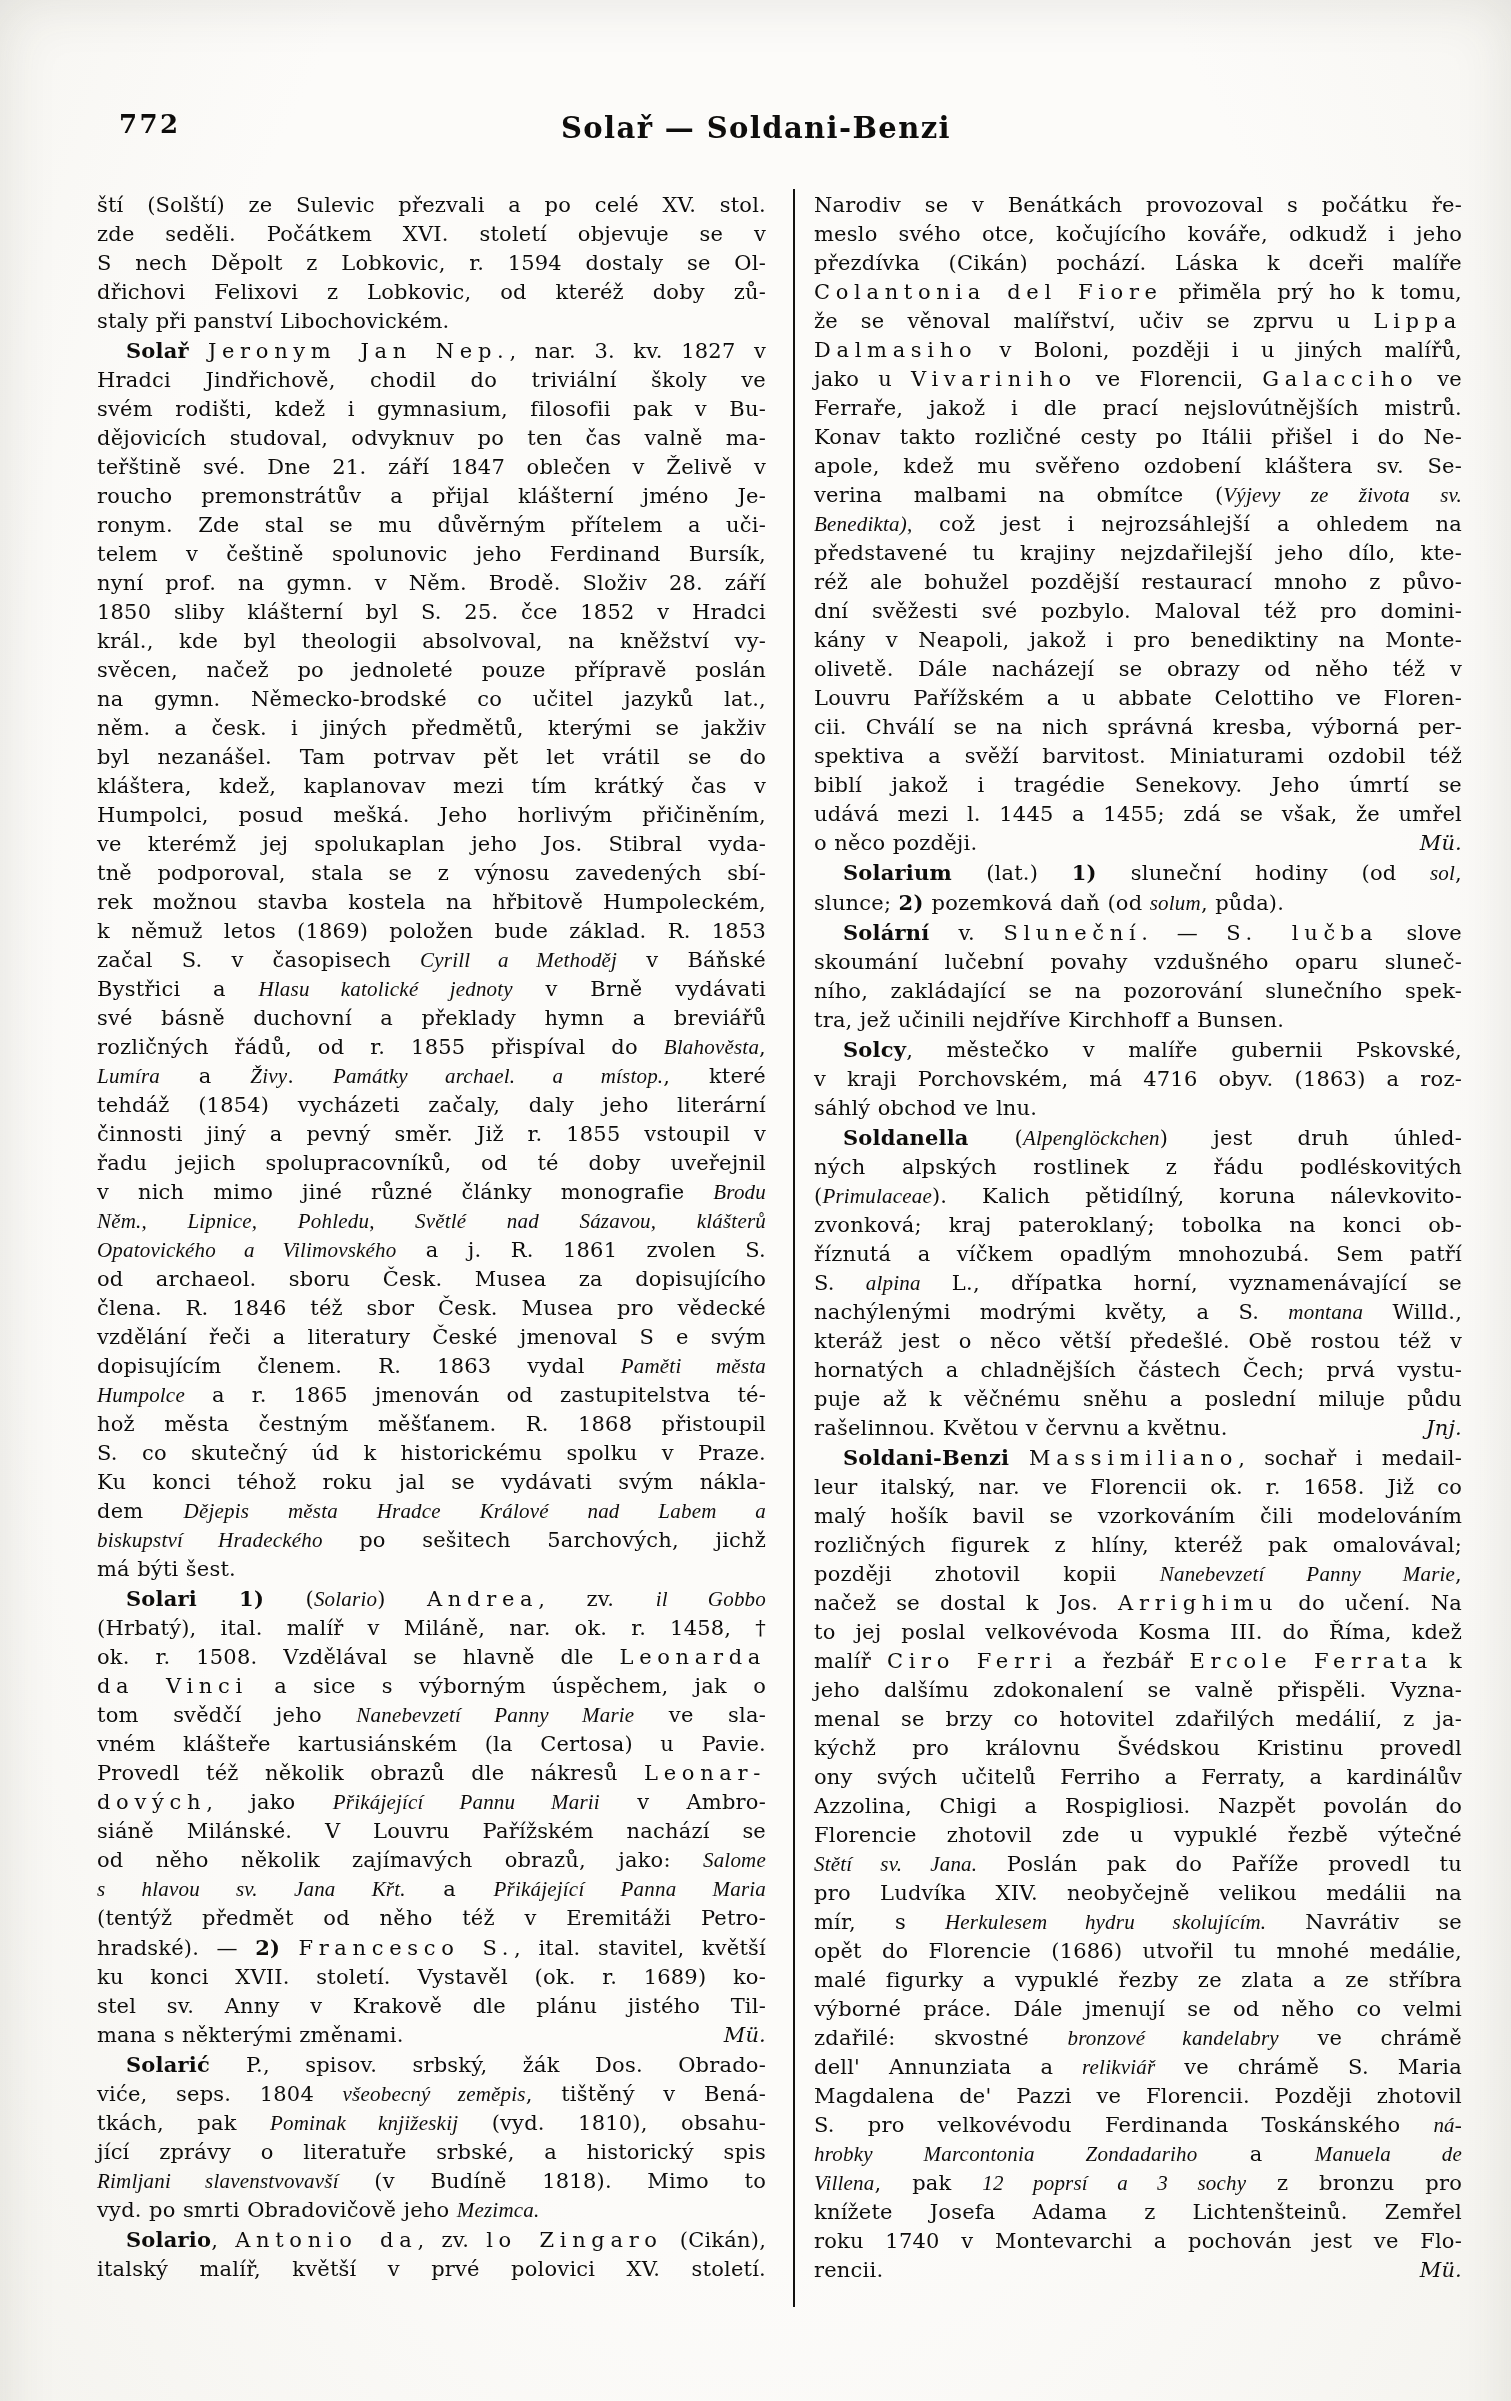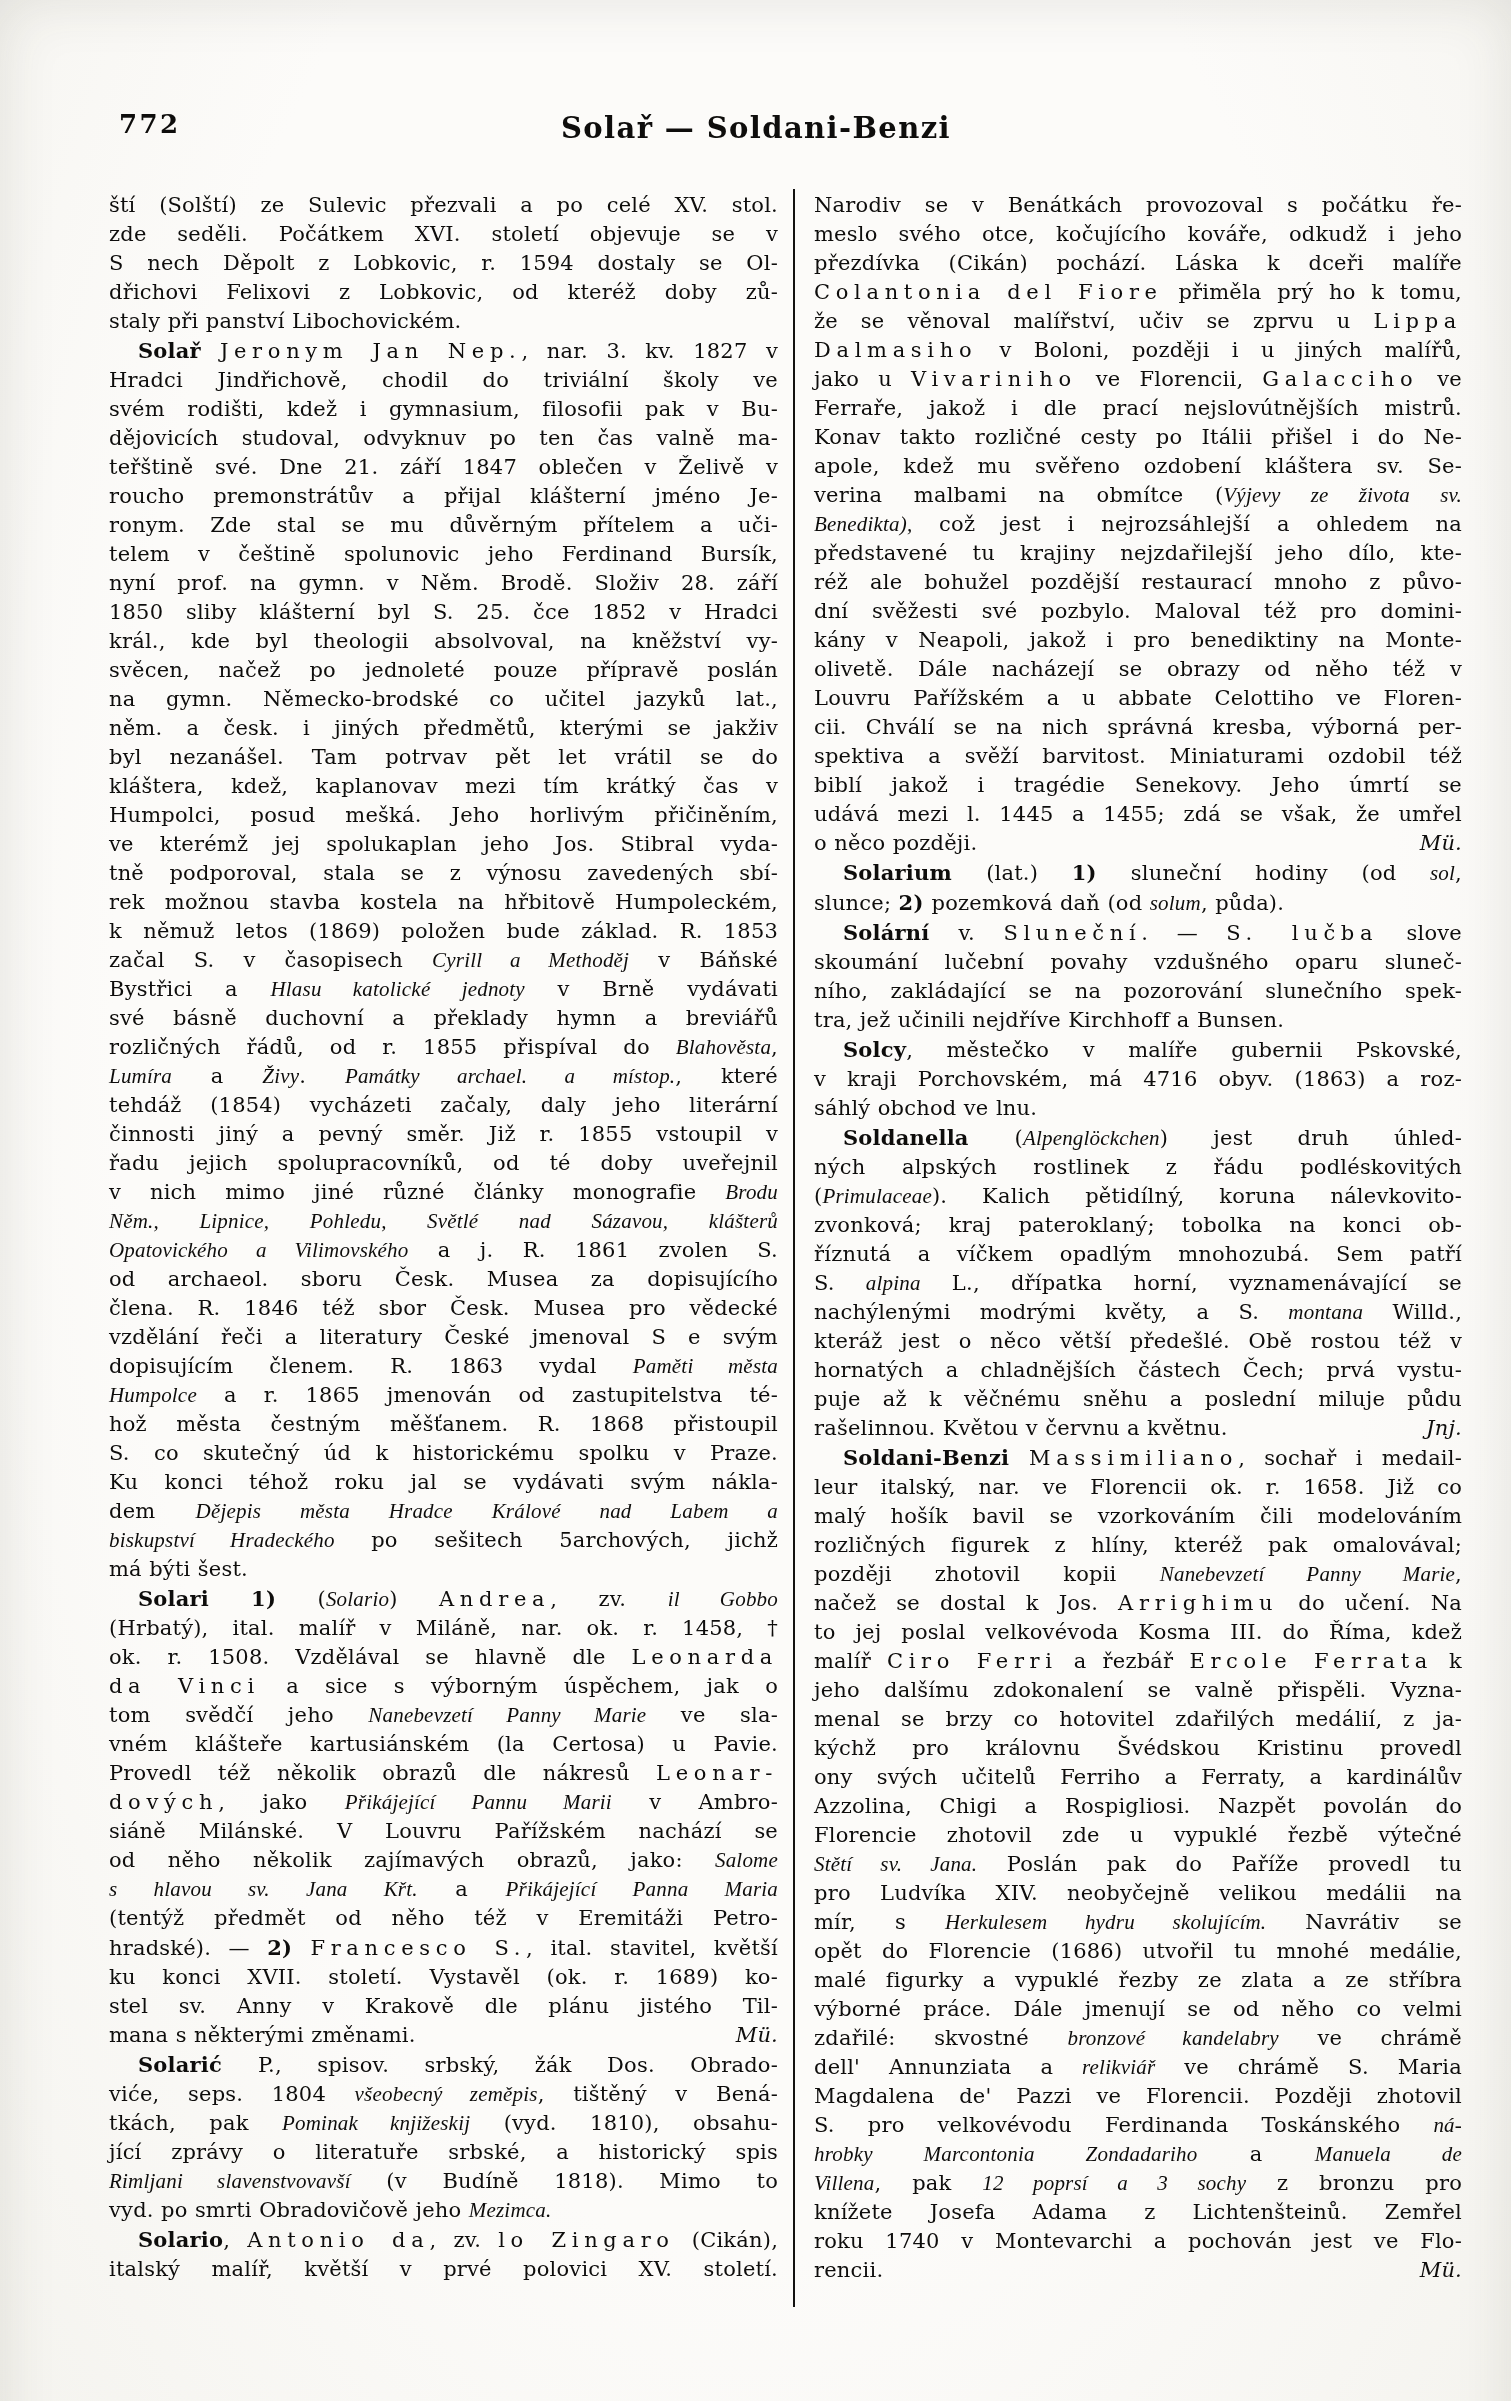--- a/index.html
+++ b/index.html
@@ -24,21 +24,21 @@
   .divider {
     position: absolute; left: 793px; top: 189px;
     width: 1.9px; height: 2118px; background: #121110;
   }
   .col {
     position: absolute; top: 191px;
     font-size: 21px; line-height: 29px;
     letter-spacing: 0.2px;
     word-spacing: 0.5px;
   }
-  .col-left  { left: 109px;  width: 669px; }
+  .col-left  { left: 97px;  width: 669px; }
   .col-right { left: 814px; width: 648px; }
   .ln { text-align: justify; text-align-last: justify; }
   .ln.end { text-align-last: left; }
   .ln.ind { text-indent: 29px; }
   .ln.sigline { display: flex; text-align: left; text-align-last: left; }
   .ln.sigline .sig { margin-left: auto; font-style: italic; }
   .b { font-weight: bold; }
   .i { font-style: italic; font-family: Liberation Serif, serif; }
   .s { letter-spacing: 0.27em; }
 </style>

